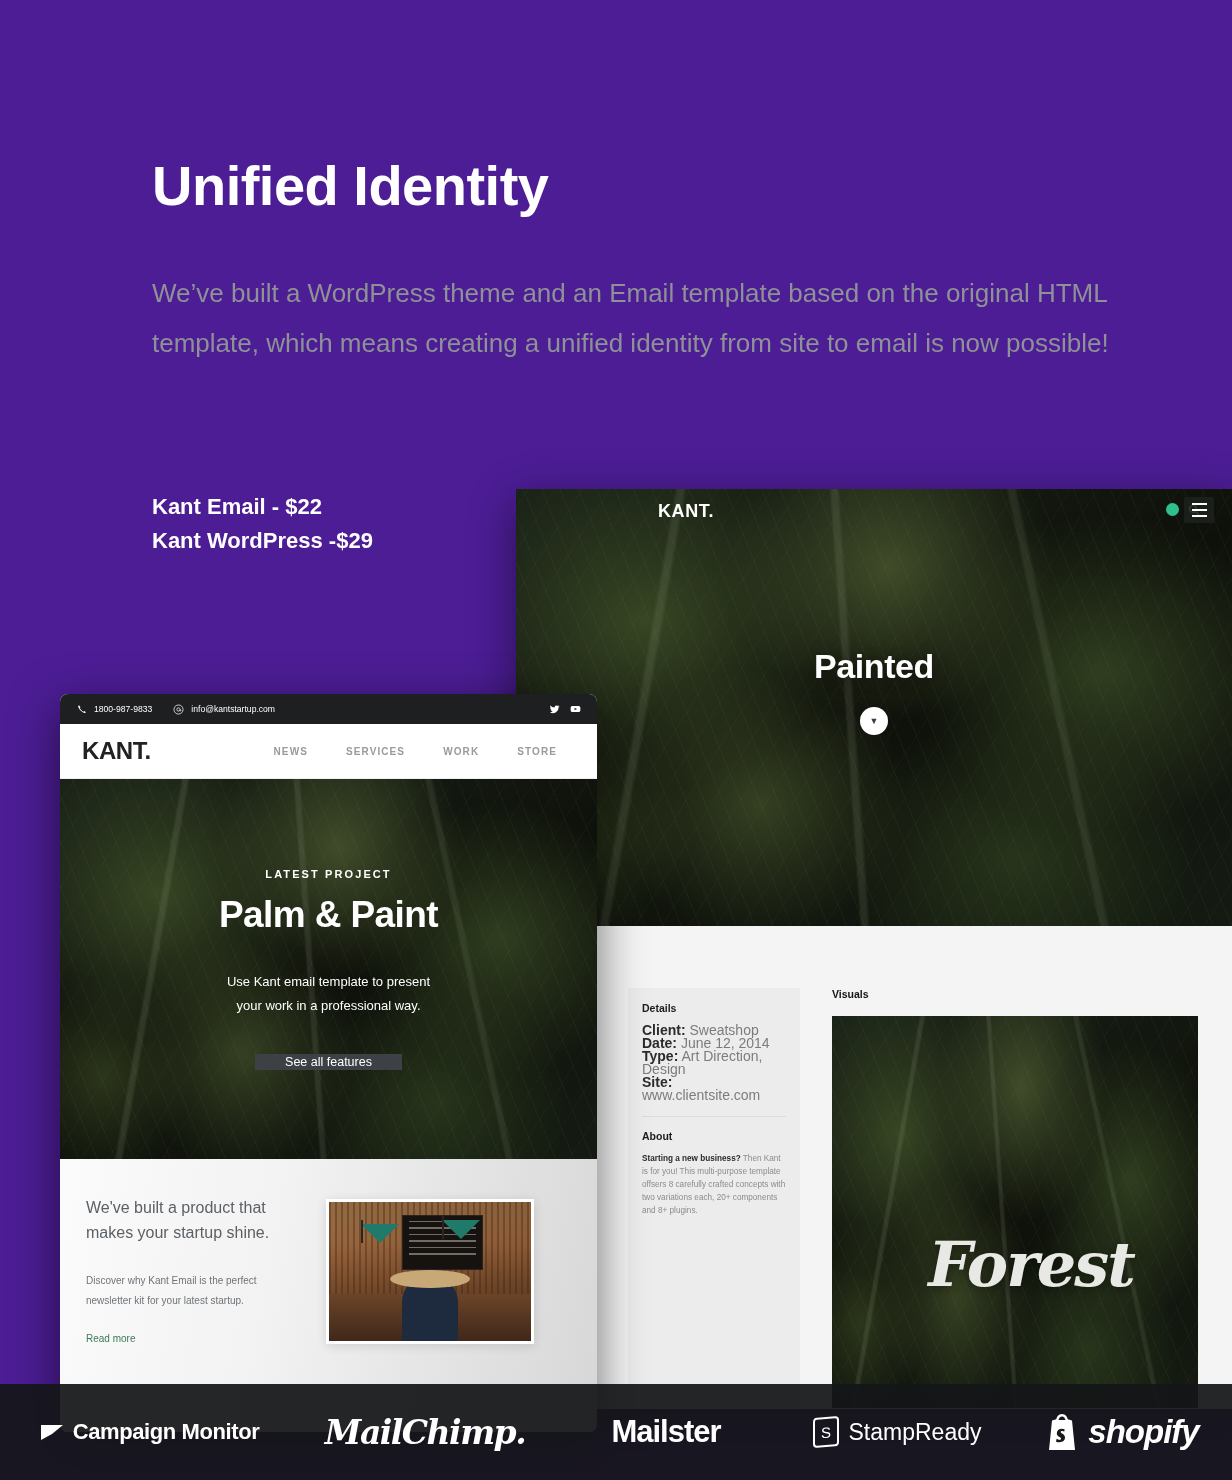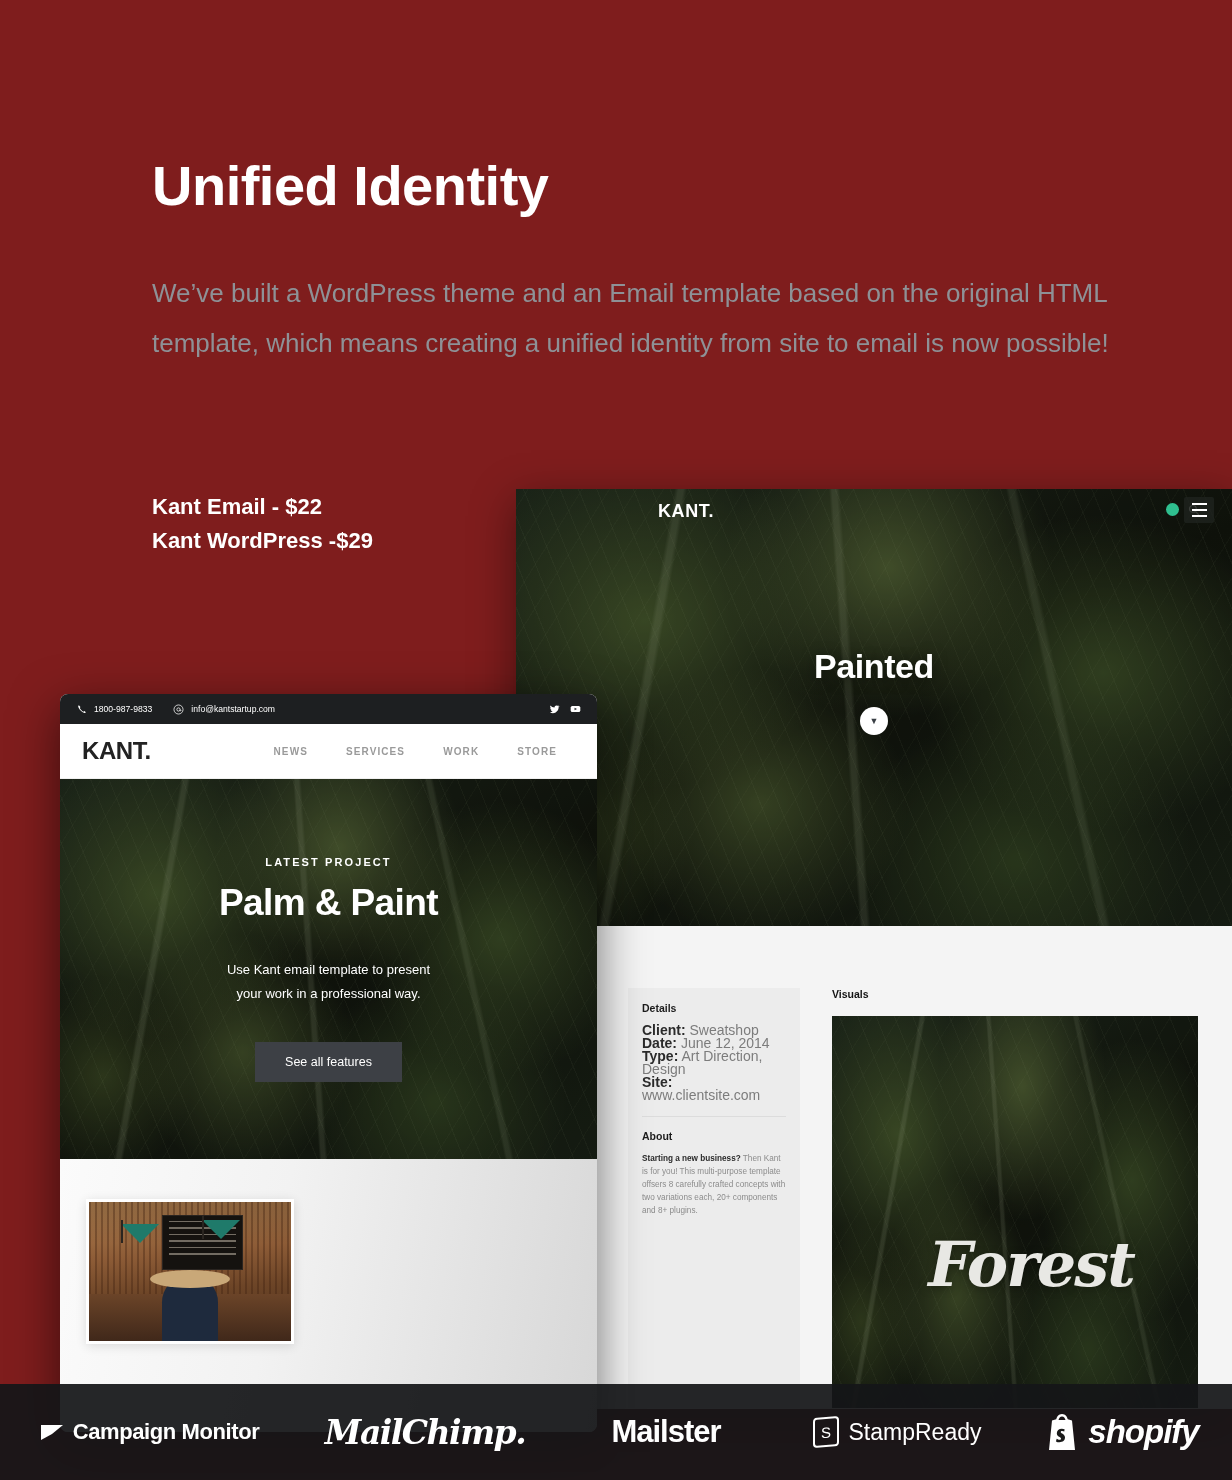--- a/index.html
+++ b/index.html
@@ -2,21 +2,21 @@
 <html><head>
 <meta charset="utf-8">
 <style>
   * { box-sizing: border-box; margin: 0; padding: 0; }
   html, body {
     width: 1232px; height: 1480px;
     background: #33373c;
     font-family: "Liberation Sans", sans-serif;
     overflow: hidden;
   }
-  #stage { position: relative; width: 1232px; height: 1480px; background: #7f1d1d; }
+  #stage { position: relative; width: 1232px; height: 1480px; background: #4c1d95; }
 
   
   .headline {
     position: absolute; left: 152px; top: 155px;
     font-size: 56px; font-weight: 700; color: #ffffff;
     letter-spacing: -0.5px; line-height: 1.1;
   }
   .subcopy {
     position: absolute; left: 152px; top: 268px; width: 985px;
     font-size: 26px; line-height: 50px; color: #8e9196; font-weight: 400;
@@ -138,21 +138,21 @@
   #email-hero { position: relative; height: 380px; overflow: hidden; }
   #email-hero-inner {
     position: absolute; inset: 0; z-index: 3; display: flex;
     flex-direction: column; align-items: center; justify-content: center; color: #fff;
   }
   #email-eyebrow { font-size: 11px; font-weight: 700; letter-spacing: 2.1px; margin-bottom: 14px; }
   #email-title { font-size: 37px; font-weight: 700; letter-spacing: -0.6px; margin-bottom: 34px; }
   #email-sub { font-size: 13px; line-height: 24px; text-align: center; margin-bottom: 36px; }
   #email-cta {
     background: #3d4045; color: #fff; font-size: 12.5px;
-    padding: 13px 30px; border: none; cursor: pointer;
+    padding: 1px 30px; border: none; cursor: pointer;
   }
   #email-bottom {
     position: relative; height: 273px;
     background: linear-gradient(100deg, #fbfbfb 0%, #f2f2f2 40%, #d7d7d7 100%);
     padding: 36px 24px 0 26px; display: flex; gap: 18px;
   }
   #email-bottom-left { width: 222px; flex: none; }
   #email-bt-head { font-size: 16px; line-height: 25px; color: #5c6166; font-weight: 400; }
   #email-bt-body { font-size: 10px; line-height: 20px; color: #6e7479; margin-top: 26px; }
   #email-readmore { font-size: 10px; color: #3f7a56; margin-top: 22px; display: inline-block; }
@@ -349,20 +349,31 @@
         <div id="email-title">Palm &amp; Paint</div>
         <div id="email-sub">
           <div>Use Kant email template to present</div>
           <div>your work in a professional way.</div>
         </div>
         <button id="email-cta">See all features</button>
       </div>
     </div>
 
     <div id="email-bottom">
+      <div id="email-bottom-left">
+        <div id="email-bt-head">
+          <div>We've built a product that</div>
+          <div>makes your startup shine.</div>
+        </div>
+        <div id="email-bt-body">
+          <div>Discover why Kant Email is the perfect</div>
+          <div>newsletter kit for your latest startup.</div>
+        </div>
+        <a id="email-readmore">Read more</a>
+      </div>
       <div id="email-photo">
         <div class="cafe-slats"></div>
         <div class="cafe-board">
             <i></i>
             <i></i>
             <i></i>
             <i></i>
             <i></i>
             <i></i>
           </div>

